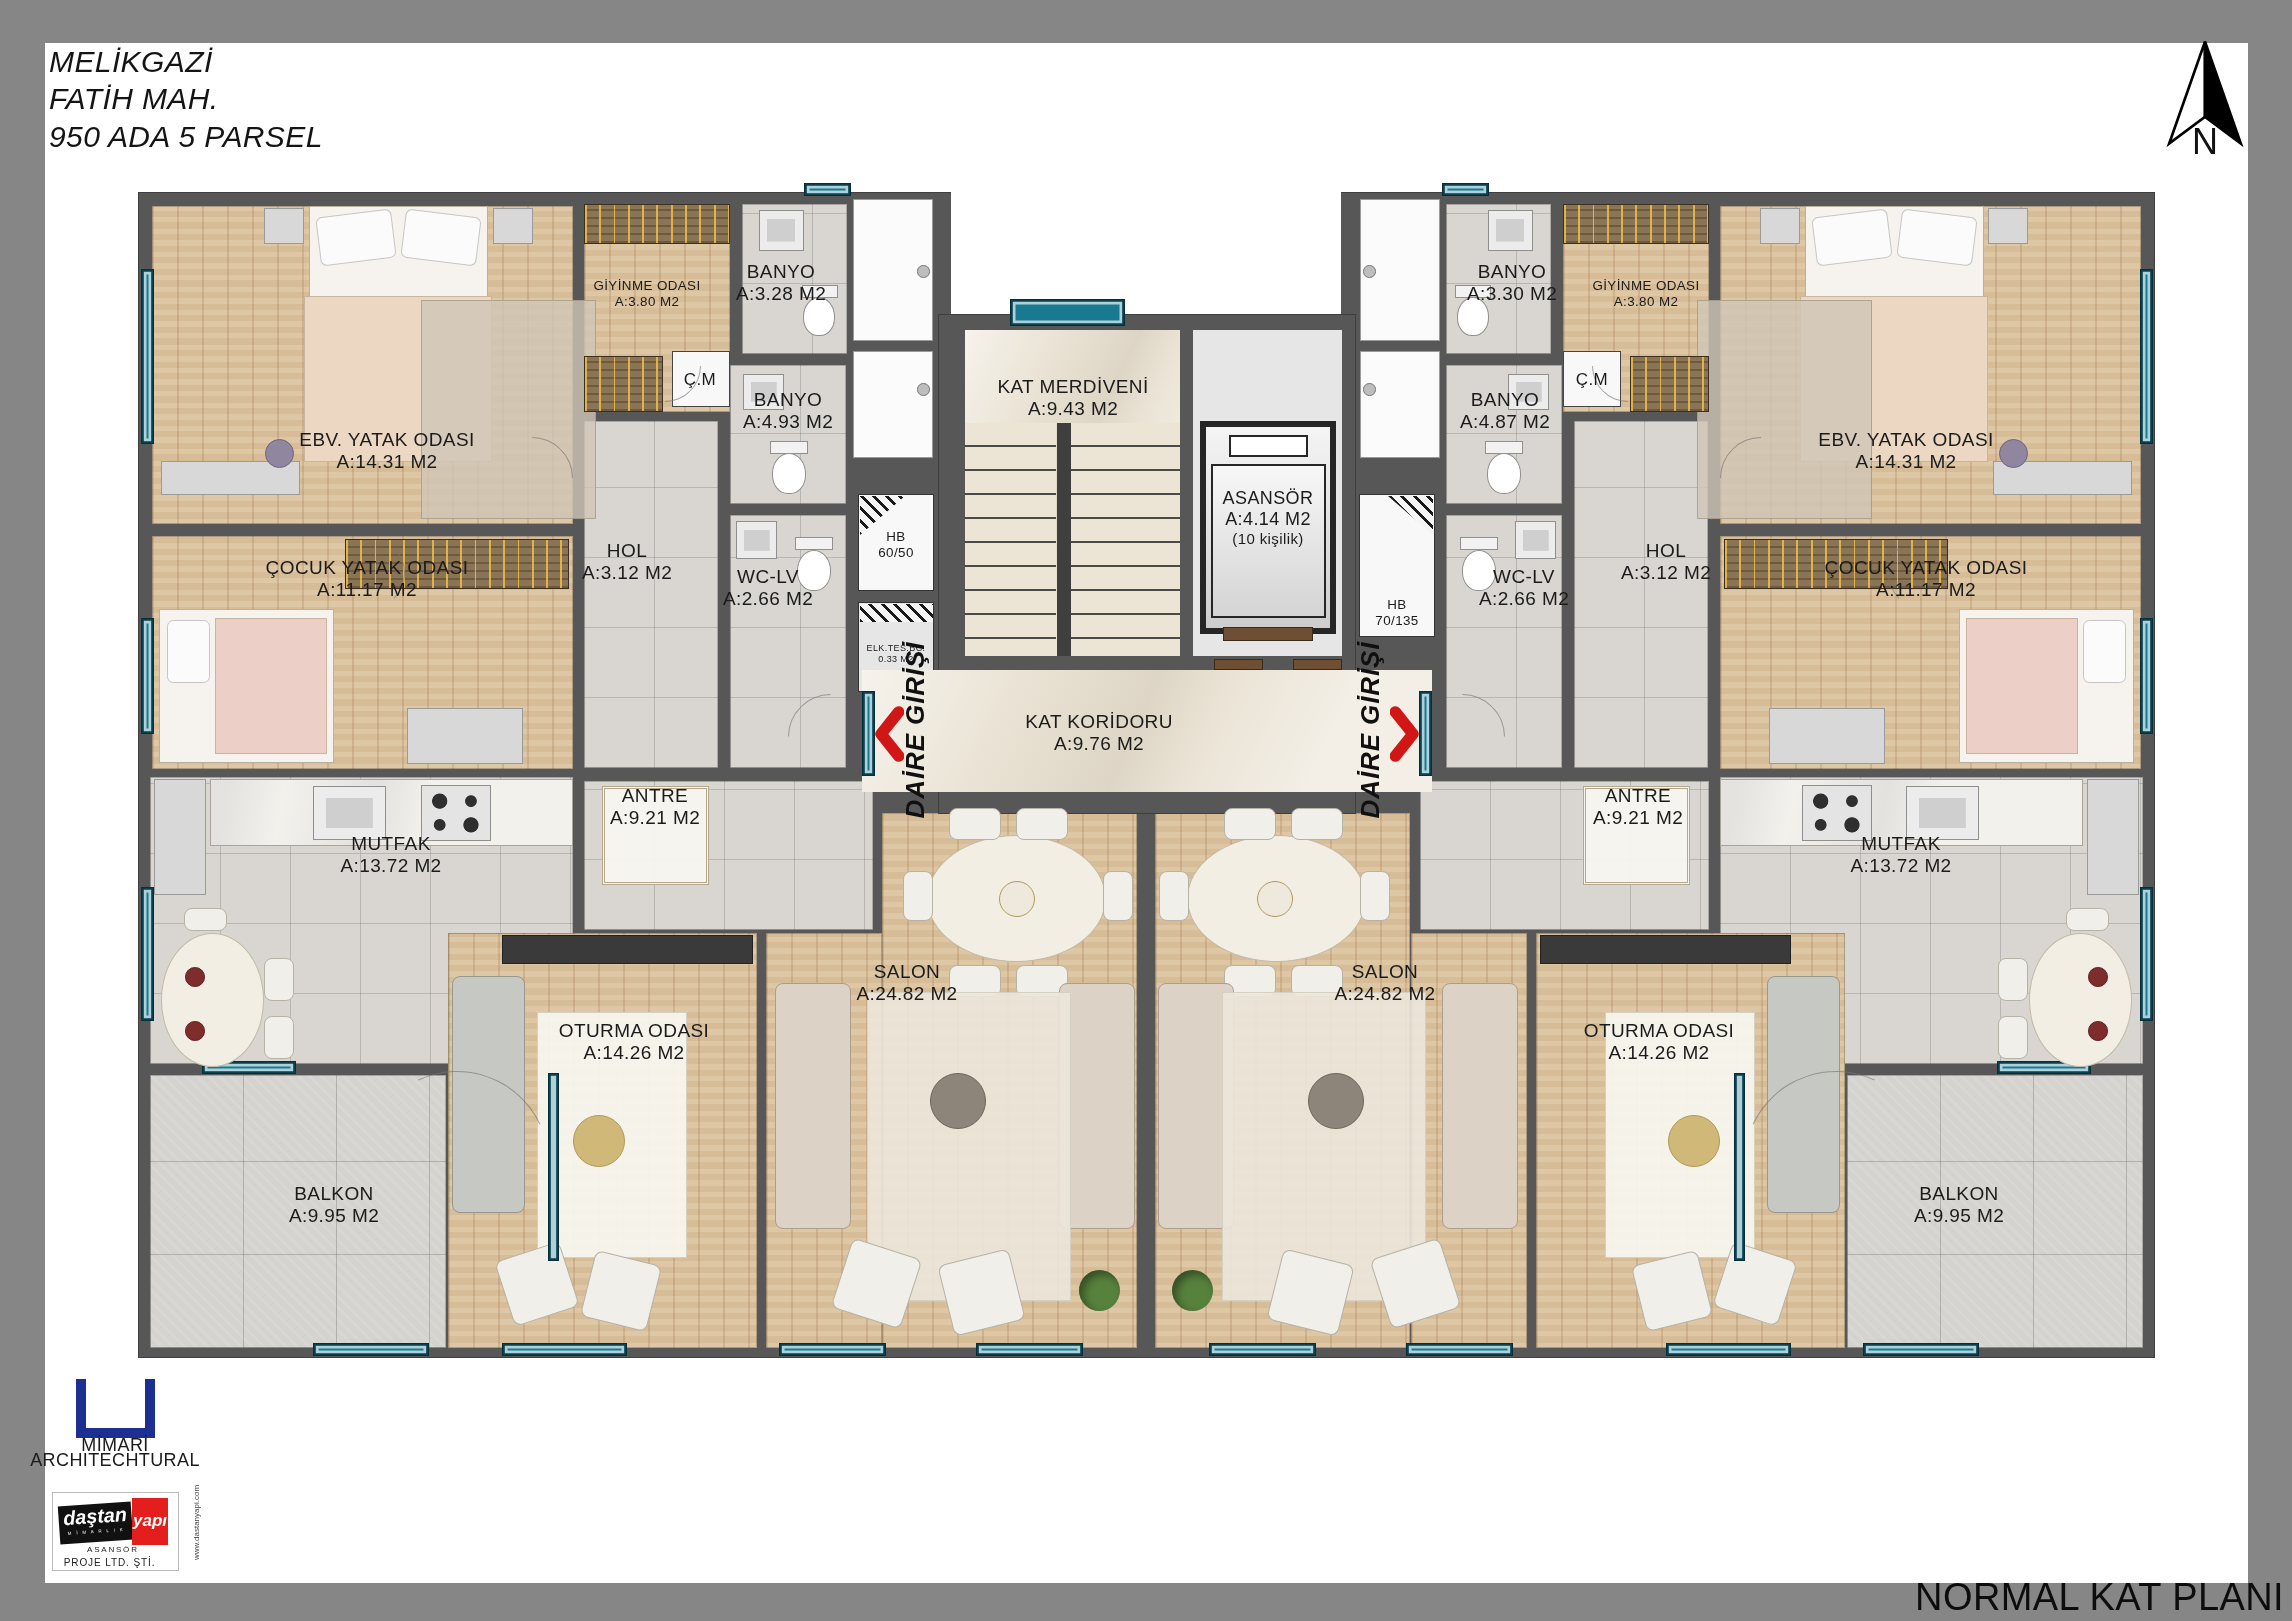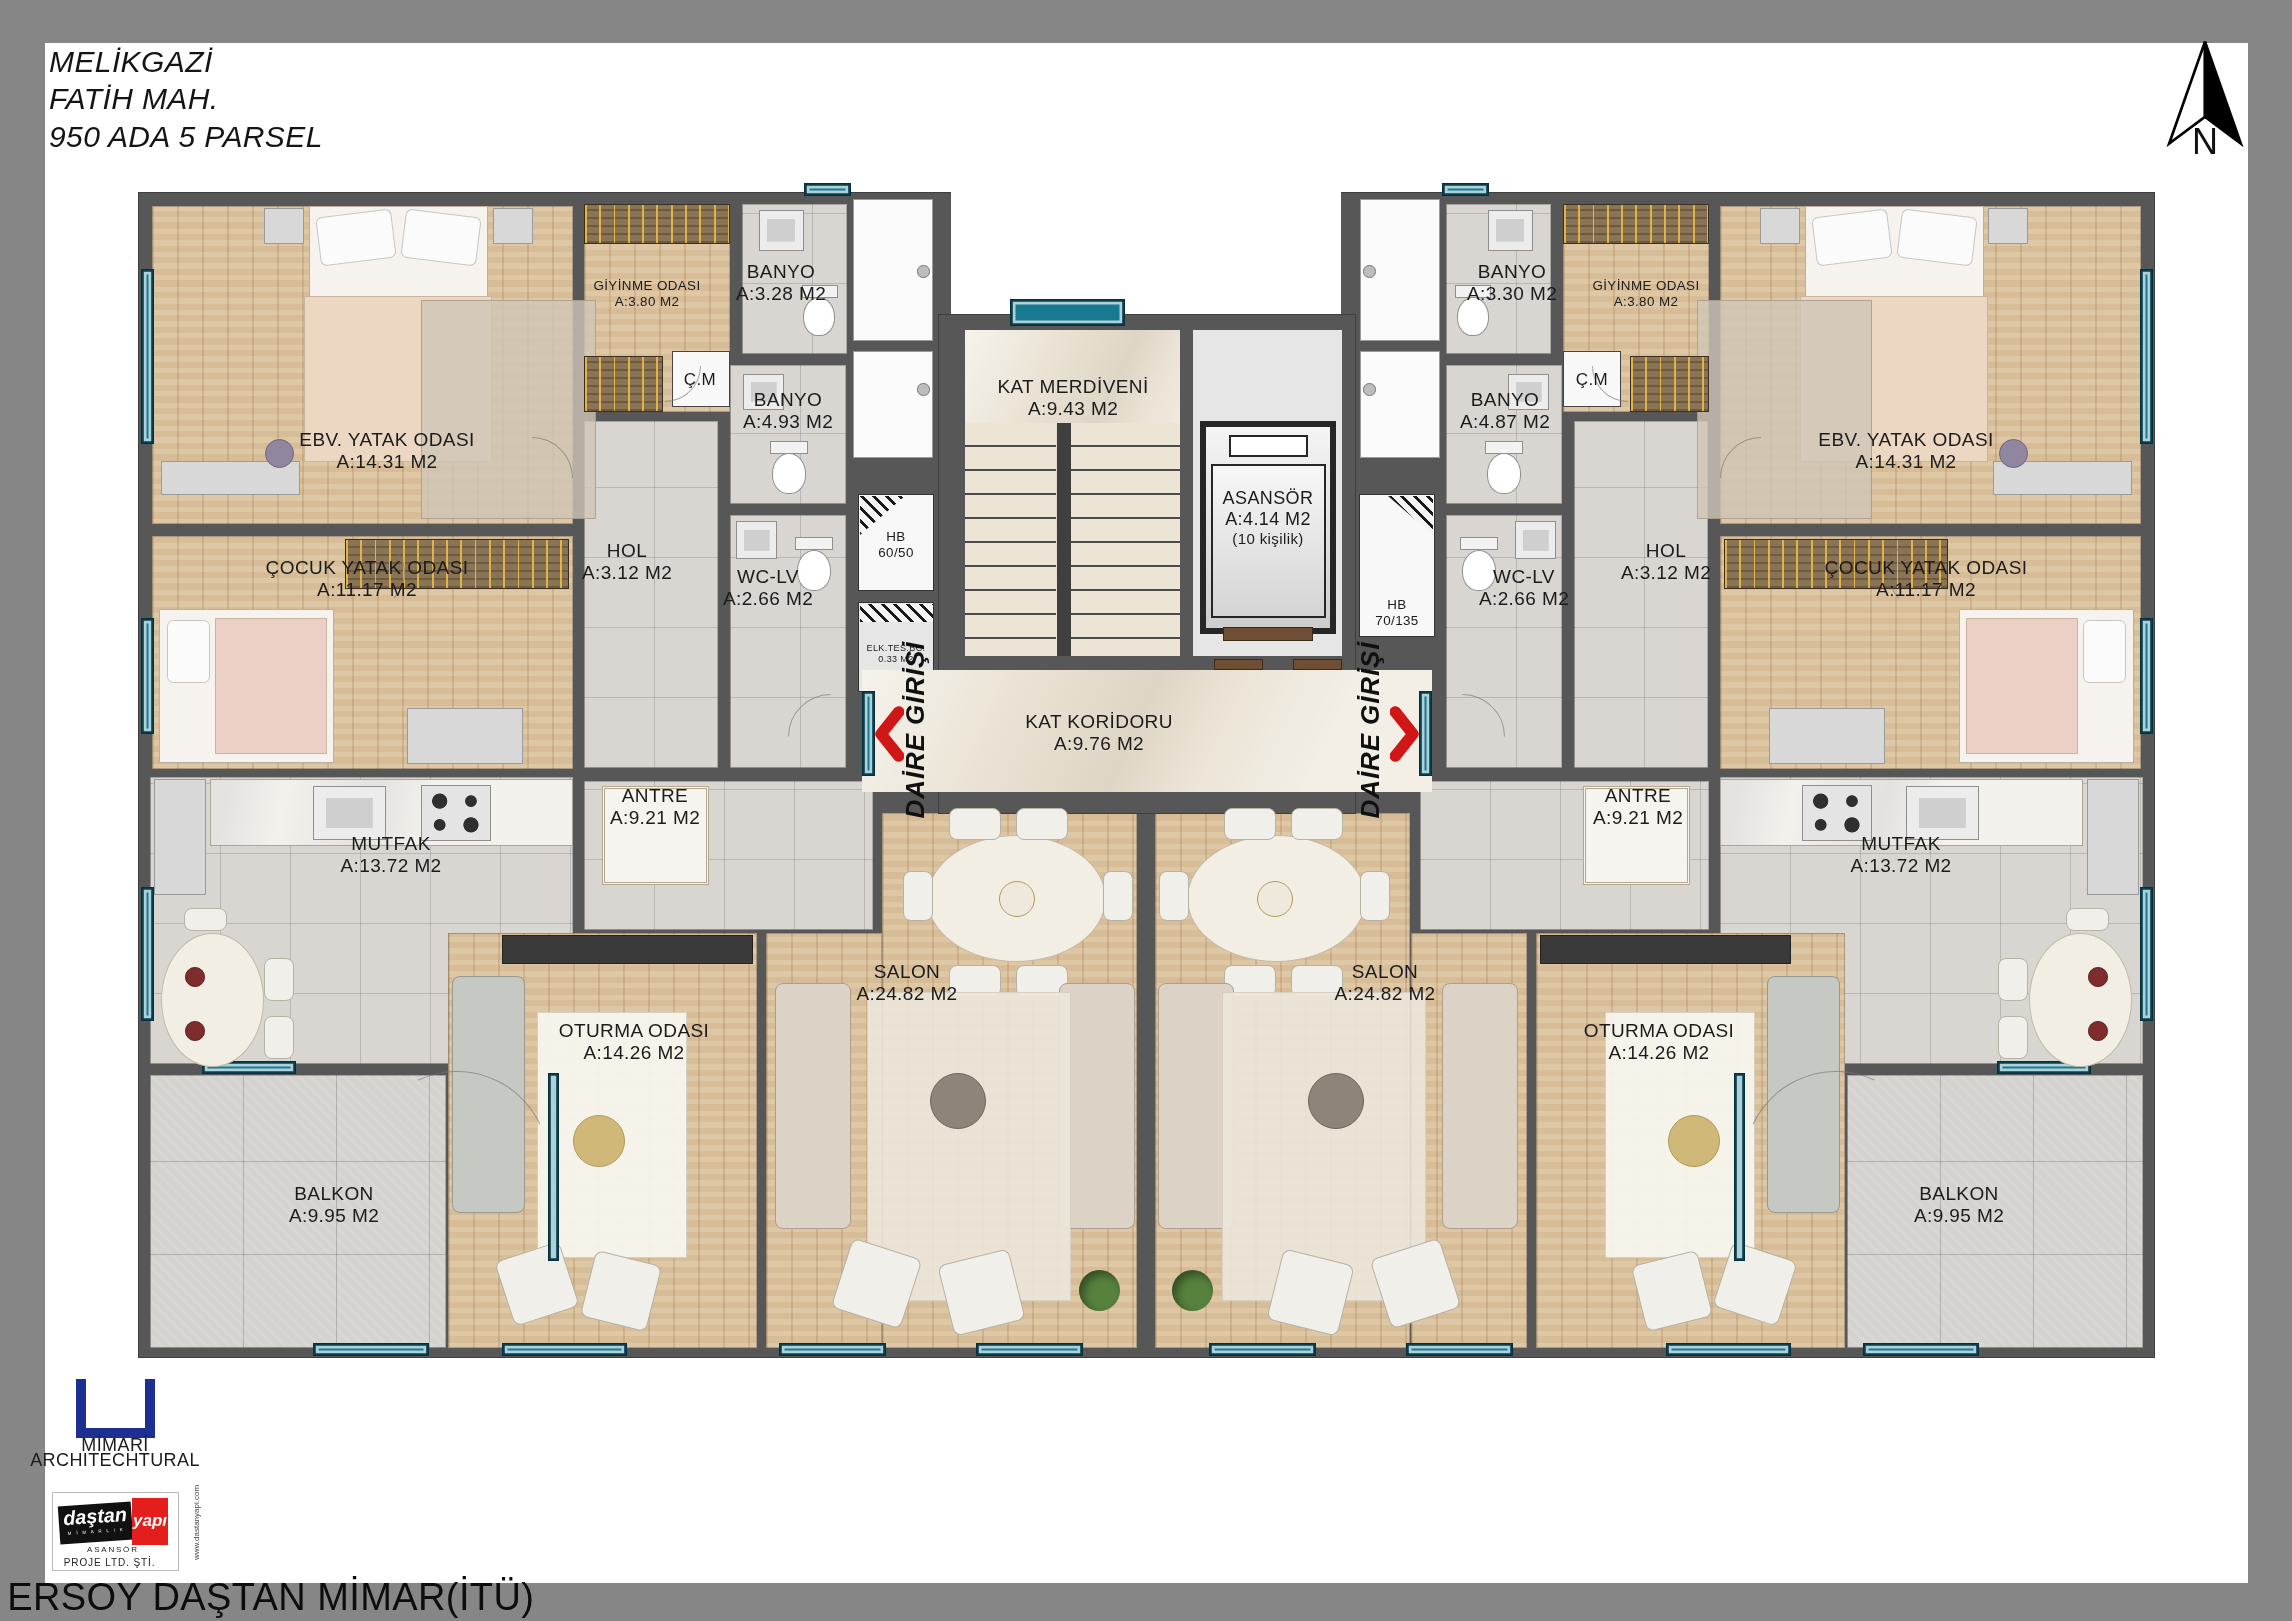--- a/index.html
+++ b/index.html
@@ -443,15 +443,15 @@
       <div style="color:#fff;font-size:4.5px;letter-spacing:1.8px;text-align:center">M İ M A R L I K</div>
     </div>
     <div class="abs dred" style="left:79px;top:5.4px;width:36px;height:47px">
       <div style="color:#fff;font-style:italic;font-weight:bold;font-size:17px;text-align:center;line-height:45px">yapı</div>
     </div>
     <div class="abs webv" style="left:106px;top:25px">www.dastanyapi.com</div>
     <div class="abs" style="left:34px;top:52px;font-size:8px;letter-spacing:1.8px;color:#222">ASANSÖR</div>
     <div class="abs" style="left:10.7px;top:64px;font-size:10px;letter-spacing:0.9px;color:#222">PROJE LTD. ŞTİ.</div>
   </div>
 
-  <div class="footer" style="left:7.2px">ERSOY DAŞTAN MİMAR(İTÜ)</div>
+  <div class="footer" style="right:9px">NORMAL KAT PLANI</div>
 </div>
 
 
 </body></html>

